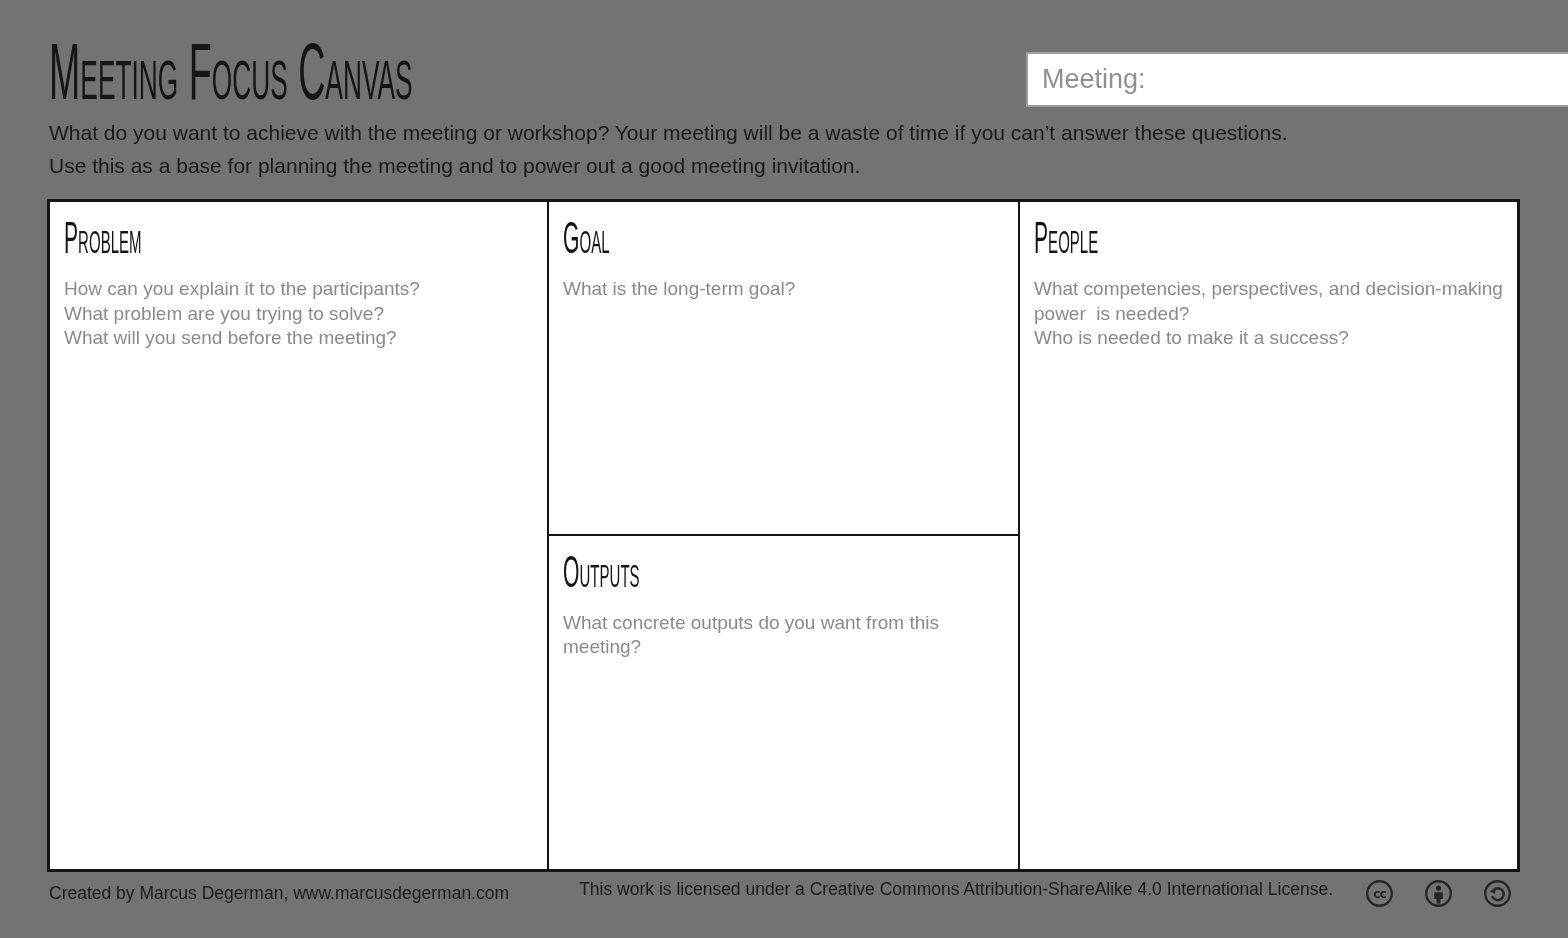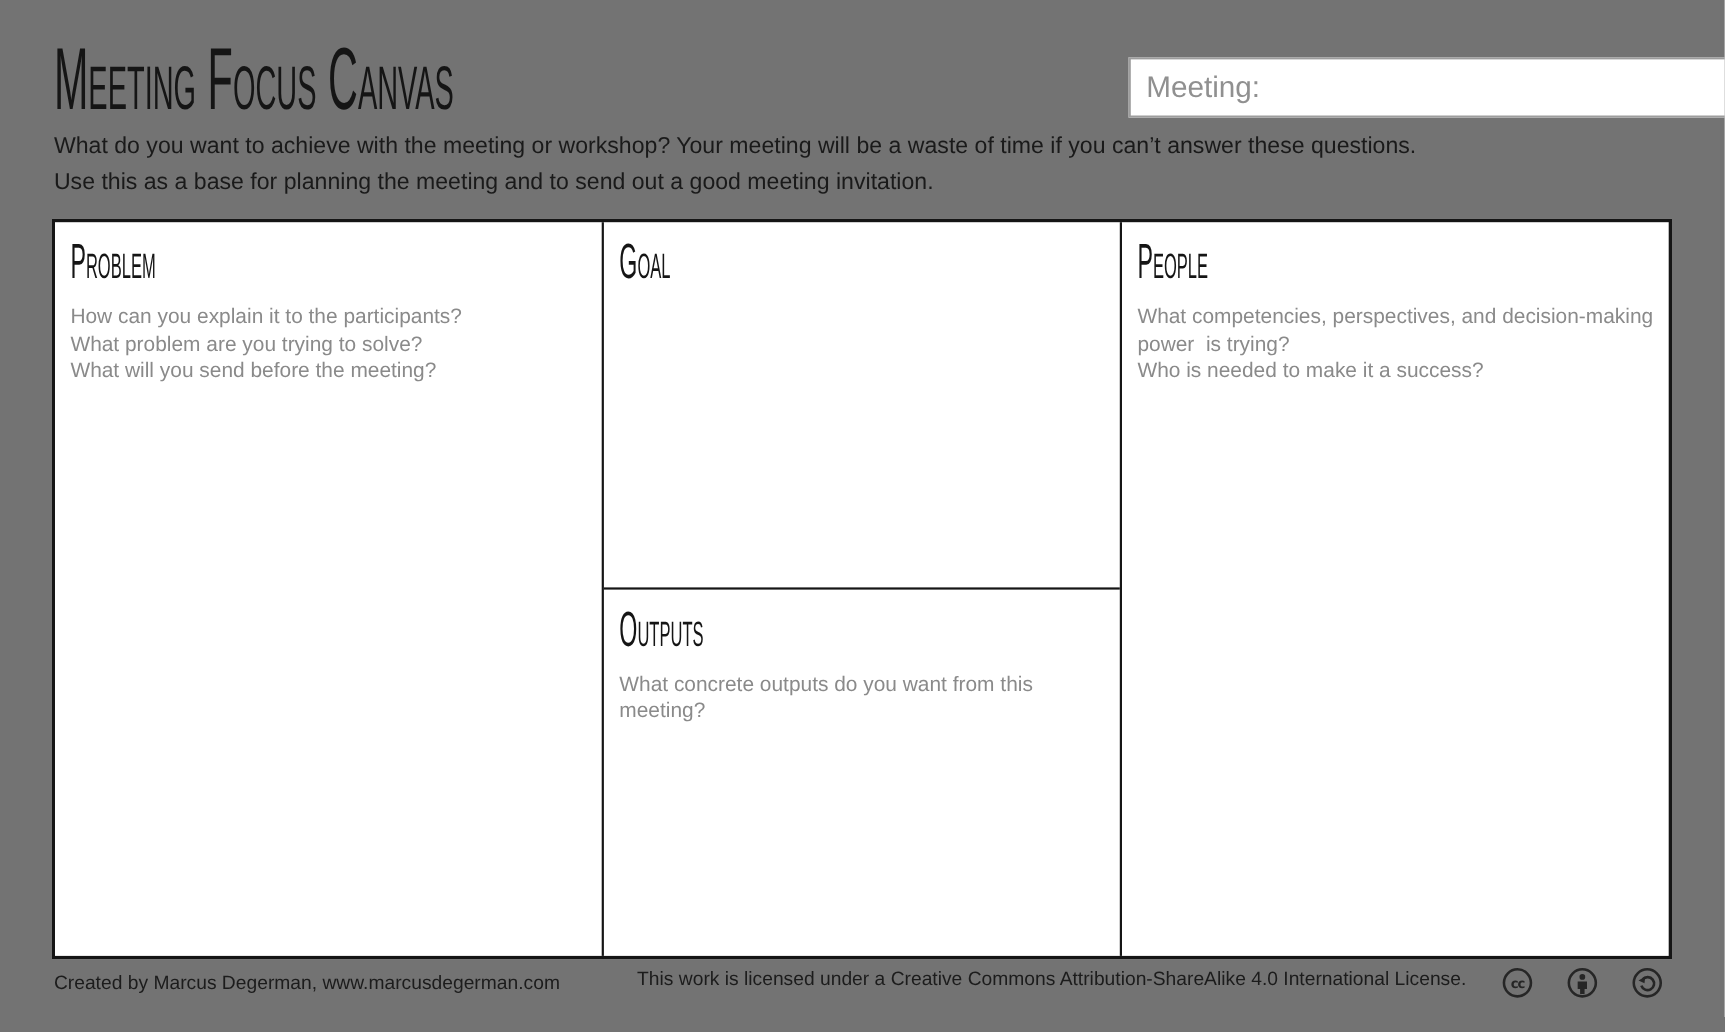--- a/index.html
+++ b/index.html
@@ -67,53 +67,54 @@
   <h1 class="title">
     <span class="squeezeX">Meeting Focus Canvas</span>
   </h1>
 
   <div class="meeting-box">
     <input class="meeting-input" type="text" placeholder="Meeting:" style="">
   </div>
 
   <div class="intro">
     <p>What do you want to achieve with the meeting or workshop? Your meeting will be a waste of time if you can’t answer these questions.</p>
-    <p>Use this as a base for planning the meeting and to send out a good meeting invitation.</p>
+    <p>Use this as a base for planning the meeting and to power out a good meeting invitation.</p>
   </div>
 
   <div class="canvas">
 
     <section class="col cell">
       <h2 class="section-title">
         <span class="squeezeX">Problem</span>
       </h2>
       <p class="question">How can you explain it to the participants?</p>
       <p class="question">What problem are you trying to solve?</p>
       <p class="question">What will you send before the meeting?</p>
     </section>
 
     <div class="col col-middle">
       <section class="cell cell-goal">
         <h2 class="section-title">
           <span class="squeezeX">Goal</span>
         </h2>
+        <p class="question">What is the long-term goal?</p>
       </section>
       <section class="cell cell-outputs">
         <h2 class="section-title">
           <span class="squeezeX">Outputs</span>
         </h2>
         <p class="question">What concrete outputs do you want from this meeting?</p>
       </section>
     </div>
 
     <section class="col cell">
       <h2 class="section-title">
         <span class="squeezeX">People</span>
       </h2>
-      <p class="question">What competencies, perspectives, and decision-making power  is trying?</p>
+      <p class="question">What competencies, perspectives, and decision-making power  is needed?</p>
       <p class="question">Who is needed to make it a success?</p>
     </section>
 
   </div>
 
   <div class="footer">
     <span>Created by Marcus Degerman, www.marcusdegerman.com</span>
     <span class="license-group">
       <span class="license-text">This work is licensed under a Creative Commons Attribution-ShareAlike 4.0 International License.</span>
 

